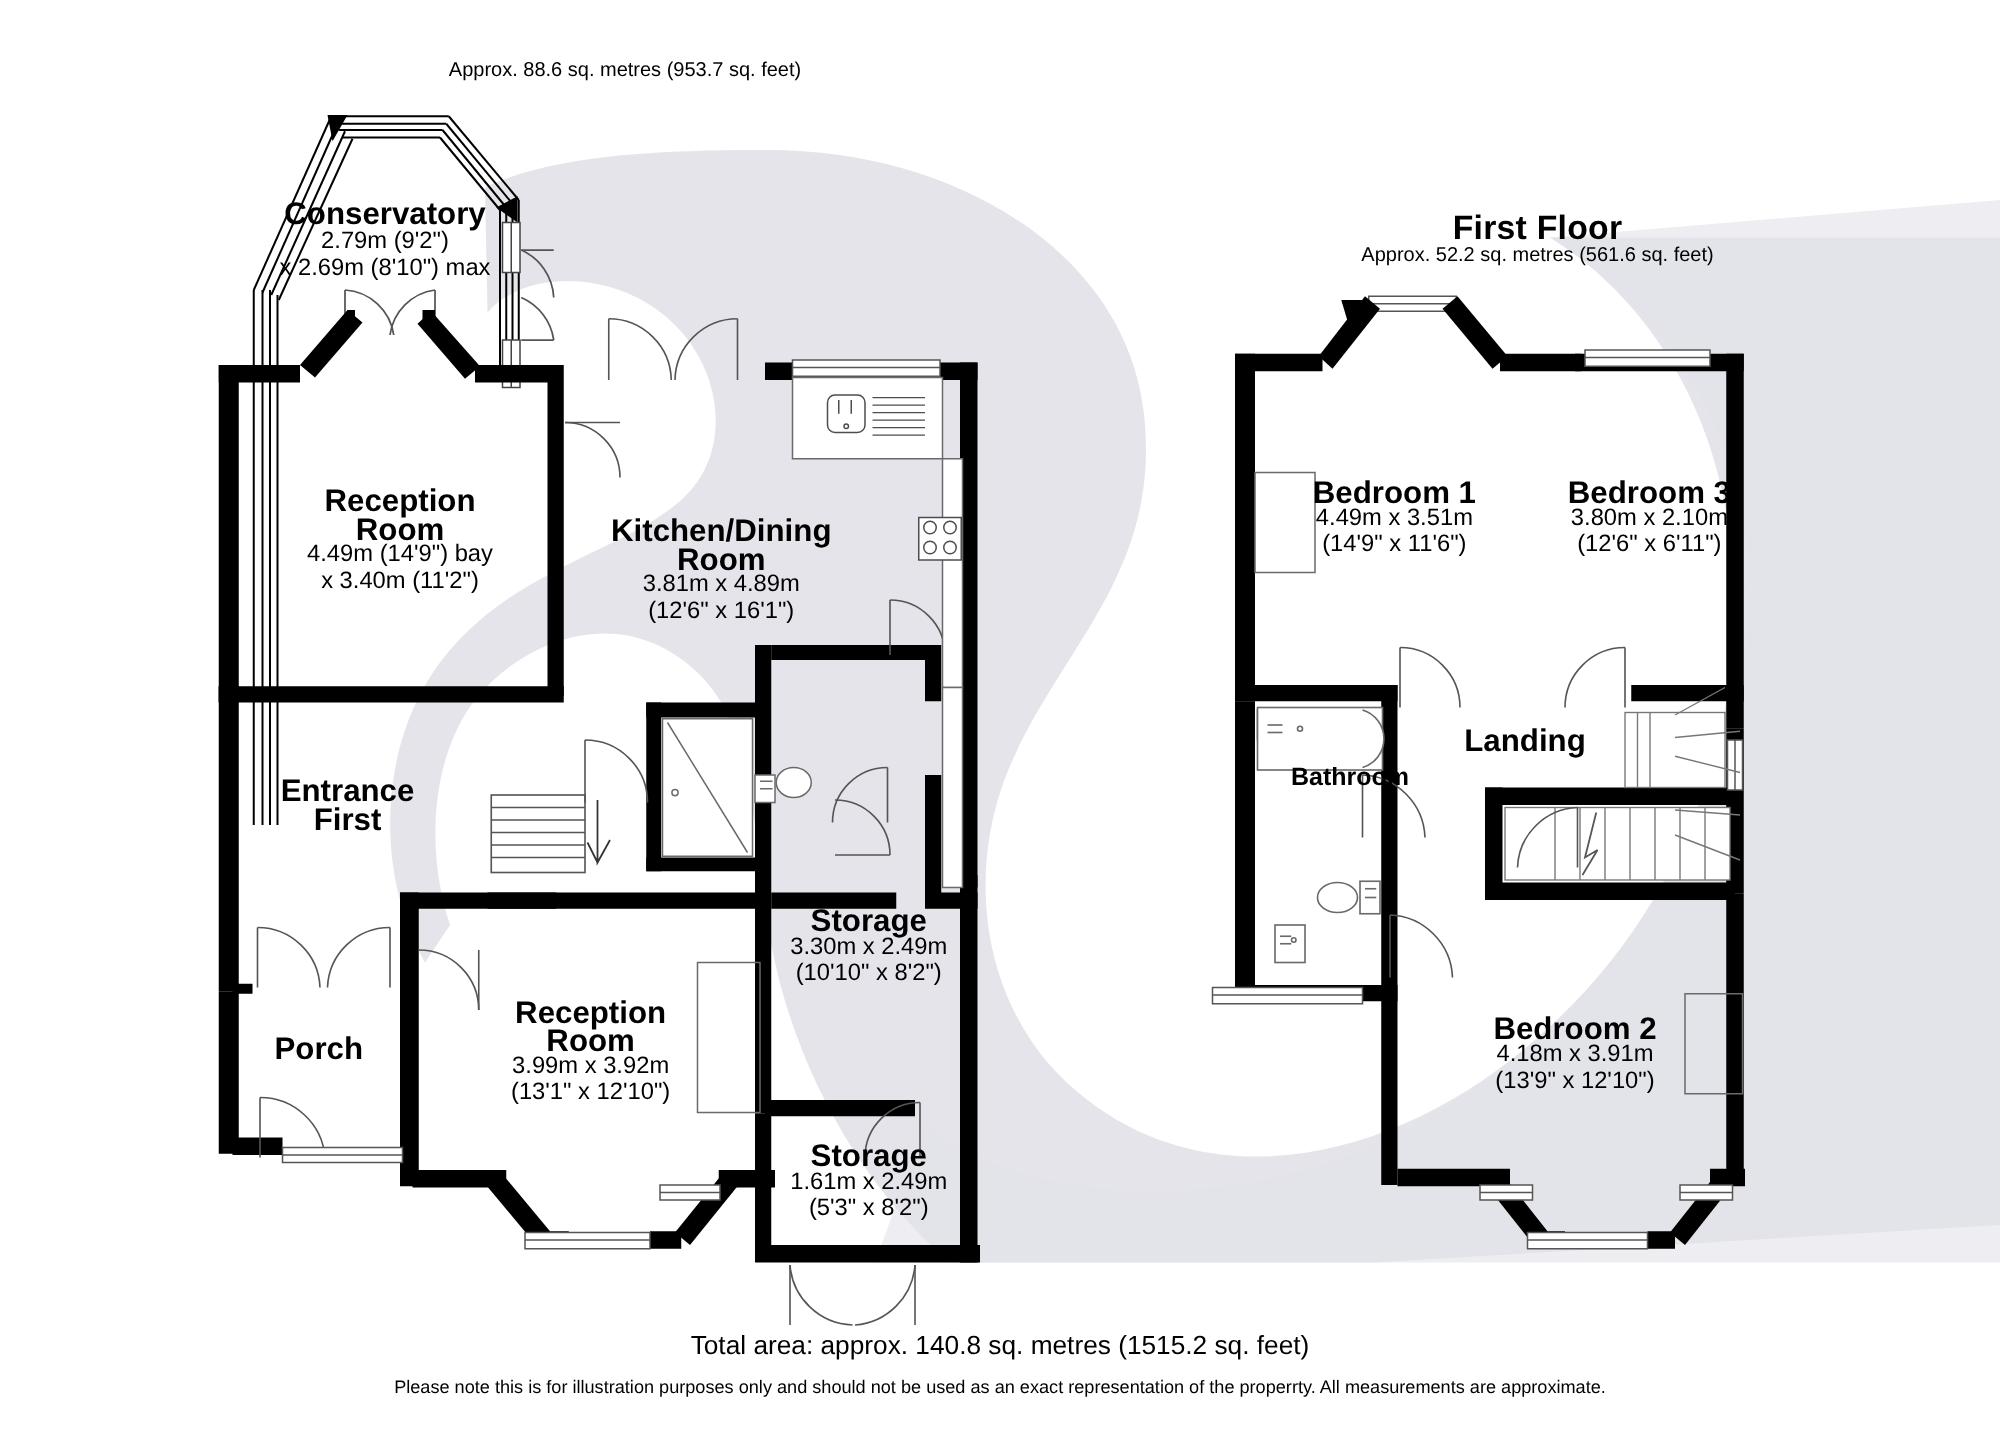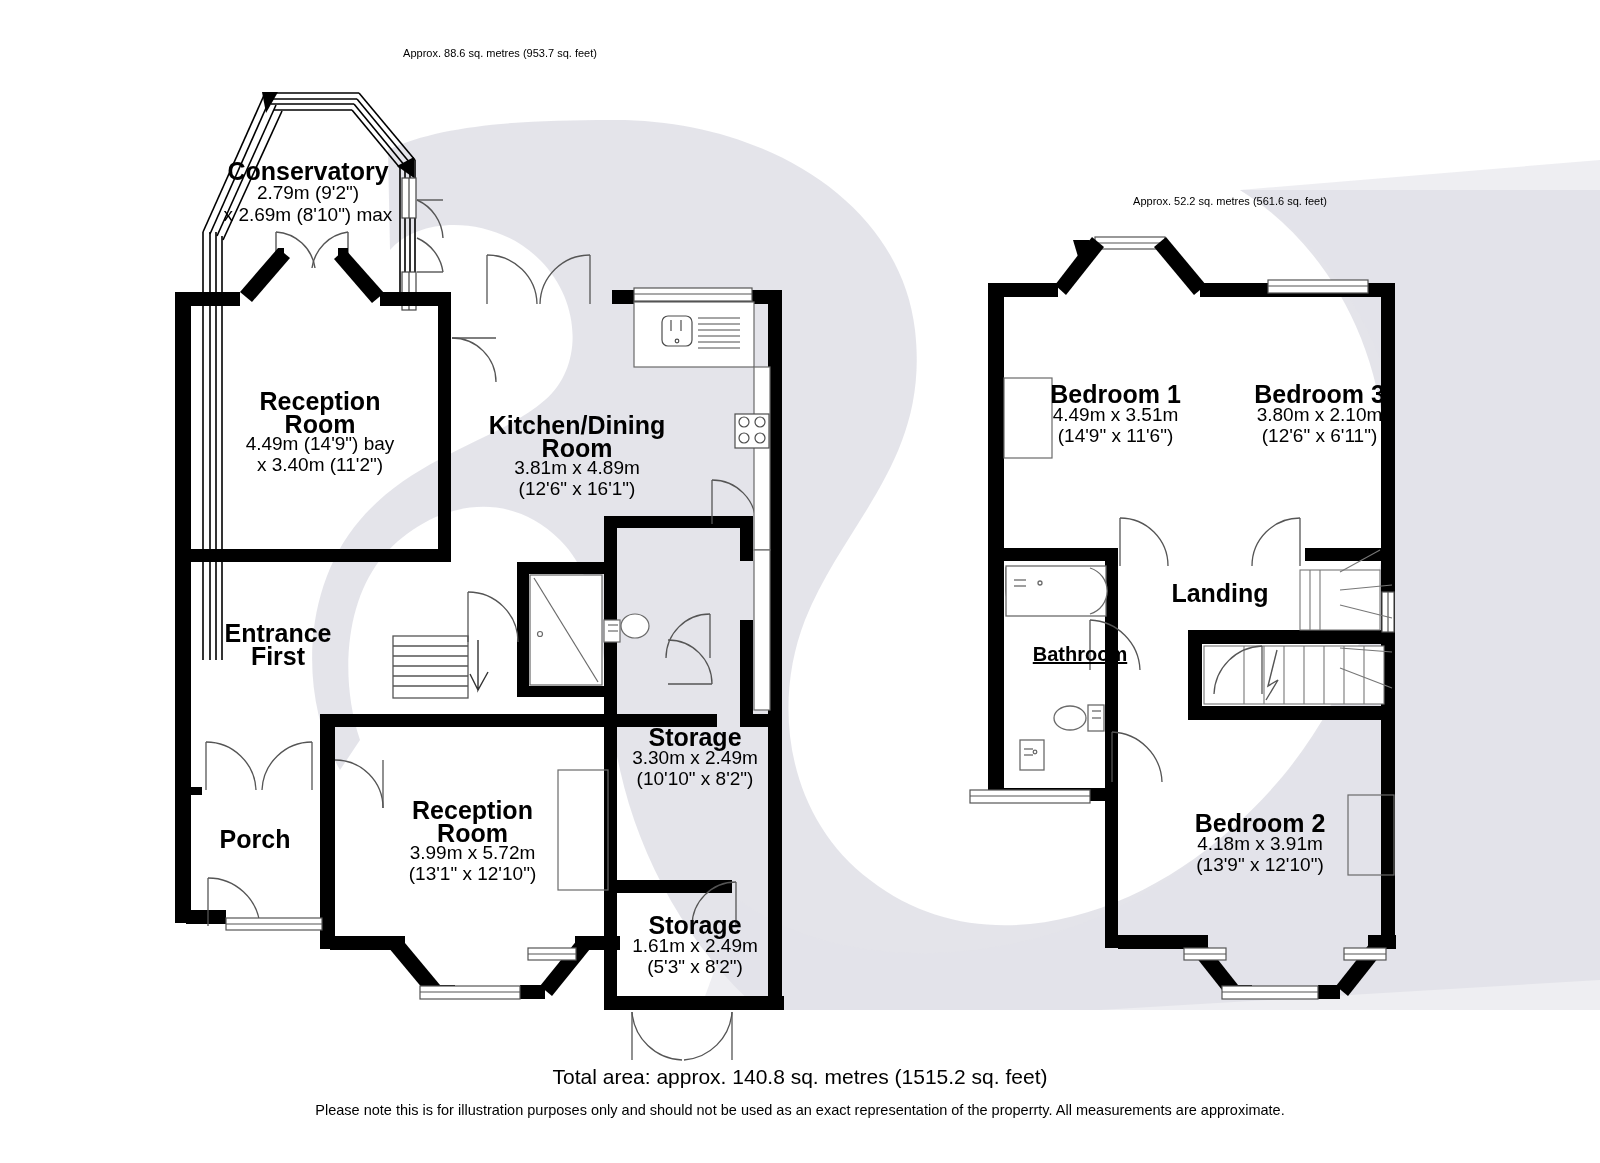--- a/index.html
+++ b/index.html
@@ -33,21 +33,21 @@
     text-align: center;
     white-space: pre;
     line-height: 1.08;
   }
   .floor-title {
     font-weight: bold;
     font-size: 27px;
     letter-spacing: 0.2px;
   }
   .floor-sub {
-    font-size: 11px;
+    font-size: 16px;
   }
   .room-name {
     font-weight: bold;
     font-size: 25px;
   }
   .room-dims {
     font-size: 19px;
   }
   .room-name-sm {
     font-weight: bold;
@@ -454,20 +454,21 @@
         <line x1="1112" y1="732" x2="1112" y2="782"></line>
 
         <path d="M1262,646 A50,50 0 0 0 1214,694"></path>
         <line x1="1262" y1="646" x2="1262" y2="694"></line>
       </g>
     </g>
   </svg>
 
   <div class="txt floor-sub" style="left:300px; top:48px; width:400px;">Approx. 88.6 sq. metres (953.7 sq. feet)</div>
 
+  <div class="txt floor-title" style="left:1030px; top:168px; width:400px;">First Floor</div>
   <div class="txt floor-sub" style="left:1030px; top:196px; width:400px;">Approx. 52.2 sq. metres (561.6 sq. feet)</div>
 
   <div class="txt room-name" style="left:208px; top:158px; width:200px;">Conservatory</div>
   <div class="txt room-dims" style="left:208px; top:183px; width:200px;">2.79m (9'2")</div>
   <div class="txt room-dims" style="left:198px; top:205px; width:220px;">x 2.69m (8'10") max</div>
 
   <div class="txt room-name" style="left:215px; top:388px; width:210px;">Reception</div>
   <div class="txt room-name" style="left:215px; top:411px; width:210px;">Room</div>
   <div class="txt room-dims" style="left:210px; top:434px; width:220px;">4.49m (14'9") bay</div>
   <div class="txt room-dims" style="left:210px; top:455px; width:220px;">x 3.40m (11'2")</div>
@@ -477,21 +478,21 @@
   <div class="txt room-dims" style="left:468px; top:458px; width:218px;">3.81m x 4.89m</div>
   <div class="txt room-dims" style="left:468px; top:479px; width:218px;">(12'6" x 16'1")</div>
 
   <div class="txt room-name" style="left:188px; top:620px; width:180px;">Entrance</div>
   <div class="txt room-name" style="left:188px; top:643px; width:180px;">First</div>
 
   <div class="txt room-name" style="left:190px; top:826px; width:130px;">Porch</div>
 
   <div class="txt room-name" style="left:365px; top:797px; width:215px;">Reception</div>
   <div class="txt room-name" style="left:365px; top:820px; width:215px;">Room</div>
-  <div class="txt room-dims" style="left:365px; top:843px; width:215px;">3.99m x 5.72m</div>
+  <div class="txt room-dims" style="left:365px; top:843px; width:215px;">3.99m x 3.92m</div>
   <div class="txt room-dims" style="left:365px; top:864px; width:215px;">(13'1" x 12'10")</div>
 
   <div class="txt room-name" style="left:600px; top:724px; width:190px;">Storage</div>
   <div class="txt room-dims" style="left:600px; top:748px; width:190px;">3.30m x 2.49m</div>
   <div class="txt room-dims" style="left:600px; top:769px; width:190px;">(10'10" x 8'2")</div>
 
   <div class="txt room-name" style="left:600px; top:912px; width:190px;">Storage</div>
   <div class="txt room-dims" style="left:600px; top:936px; width:190px;">1.61m x 2.49m</div>
   <div class="txt room-dims" style="left:600px; top:957px; width:190px;">(5'3" x 8'2")</div>
 
@@ -502,19 +503,19 @@
   <div class="txt room-name" style="left:1222px; top:381px; width:195px;">Bedroom 3</div>
   <div class="txt room-dims" style="left:1222px; top:405px; width:195px;">3.80m x 2.10m</div>
   <div class="txt room-dims" style="left:1222px; top:426px; width:195px;">(12'6" x 6'11")</div>
 
   <div class="txt room-name" style="left:1160px; top:810px; width:200px;">Bedroom 2</div>
   <div class="txt room-dims" style="left:1160px; top:834px; width:200px;">4.18m x 3.91m</div>
   <div class="txt room-dims" style="left:1160px; top:855px; width:200px;">(13'9" x 12'10")</div>
 
   <div class="txt room-name" style="left:1130px; top:580px; width:180px;">Landing</div>
 
-  <div class="txt room-name-sm" style="left:1000px; top:644px; width:160px;text-decoration:underline;">Bathroom</div>
+  <div class="txt room-name-sm" style="left:1000px; top:612px; width:160px;">Bathroom</div>
 
   <div class="txt total-area" style="left:300px; top:1066px; width:1000px;">Total area: approx. 140.8 sq. metres (1515.2 sq. feet)</div>
   <div class="txt disclaimer" style="left:200px; top:1100px; width:1200px;">Please note this is for illustration purposes only and should not be used as an exact representation of the properrty. All measurements are approximate.</div>
   <div class="txt disclaimer" style="left:200px; top:1122px; width:1200px;margin-top:43px;">Plan produced using PlanUp.</div>
 
 </div>
 
 </body></html>

